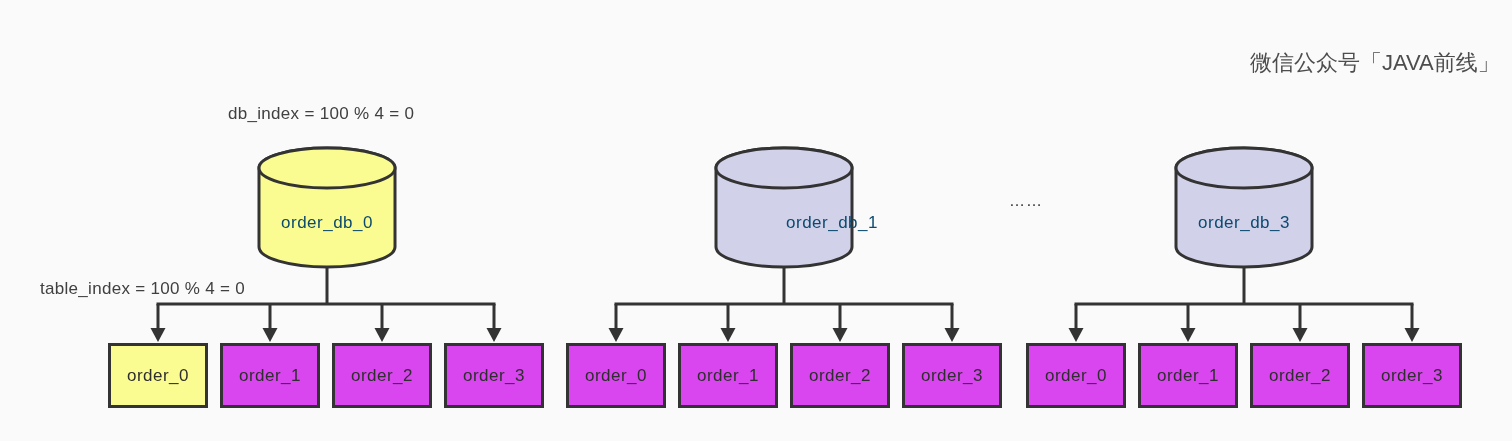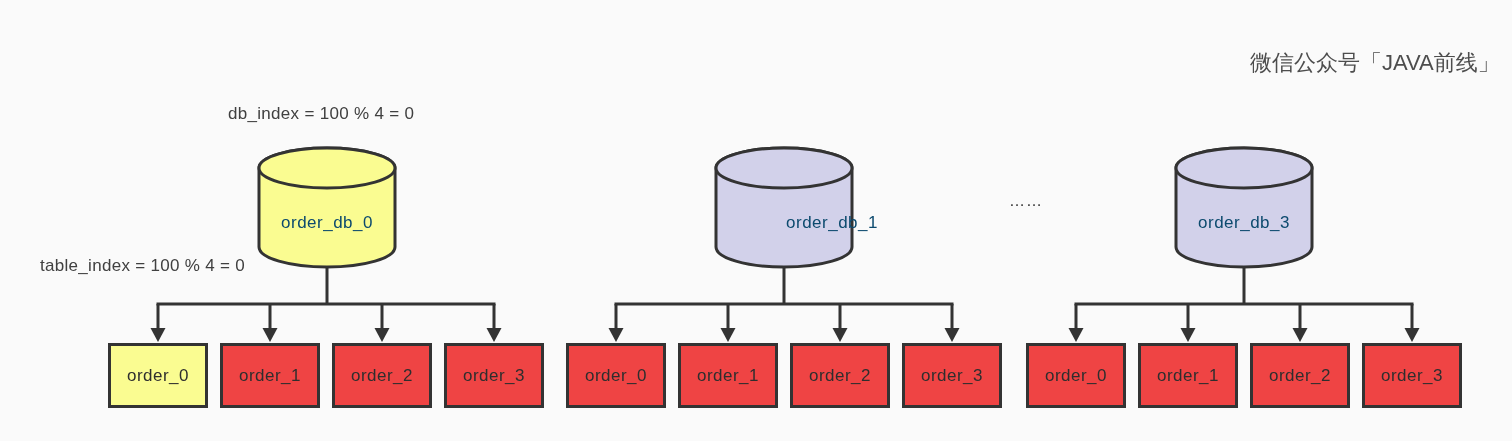--- a/index.html
+++ b/index.html
@@ -16,21 +16,21 @@
   .conn { stroke:#333333; stroke-width:3; fill:none; }
   .conn-h { stroke-linecap:square; }
   .arrowhead { fill:#333333; stroke:none; }
   .db-label {
     position:absolute; width:136px; height:32px;
     display:flex; align-items:center; justify-content:center;
     font-size:17px; color:#0c4a6e; letter-spacing:0.5px;
   }
   .tbl {
     position:absolute; width:100px; height:65px; box-sizing:border-box;
-    border:3px solid #333333; background:#ef4444;
+    border:3px solid #333333; background:#d946ef;
     display:flex; align-items:center; justify-content:center;
     font-size:17px; color:#2e2e2e; letter-spacing:0.5px;
   }
   .tbl.hl { background:#fafc91; }
   .ann {
     position:absolute; font-size:17px; color:#404040; letter-spacing:0.3px;
     white-space:nowrap;
   }
   .ellipsis {
     position:absolute; left:998px; top:192px; width:56px;
@@ -101,21 +101,21 @@
       <ellipse class="cyl-body" fill="#d2d1ea" cx="784" cy="168" rx="68" ry="20"></ellipse>
     </g>
 
     <g>
       <path class="cyl-body" fill="#d2d1ea" d="M1176 168 A68 20 0 0 1 1312 168 L1312 247 A68 20 0 0 1 1176 247 Z"></path>
       <ellipse class="cyl-body" fill="#d2d1ea" cx="1244" cy="168" rx="68" ry="20"></ellipse>
     </g>
   </svg>
 
   <div class="ann" style="left:228px; top:104px;">db_index = 100 % 4 = 0</div>
-  <div class="ann" style="left:40px; top:256px;">table_index = 100 % 4 = 0</div>
+  <div class="ann" style="left:40px; top:279px;">table_index = 100 % 4 = 0</div>
 
   <div class="db-label" style="left:259px; top:207px;">order_db_0</div>
   <div class="db-label" style="left:716px; top:207px;margin-left:48px;">order_db_1</div>
   <div class="db-label" style="left:1176px; top:207px;">order_db_3</div>
 
   <div class="tbl hl" style="left:108px; top:343px;">order_0</div>
   <div class="tbl" style="left:220px; top:343px;">order_1</div>
   <div class="tbl" style="left:332px; top:343px;">order_2</div>
   <div class="tbl" style="left:444px; top:343px;">order_3</div>
 

